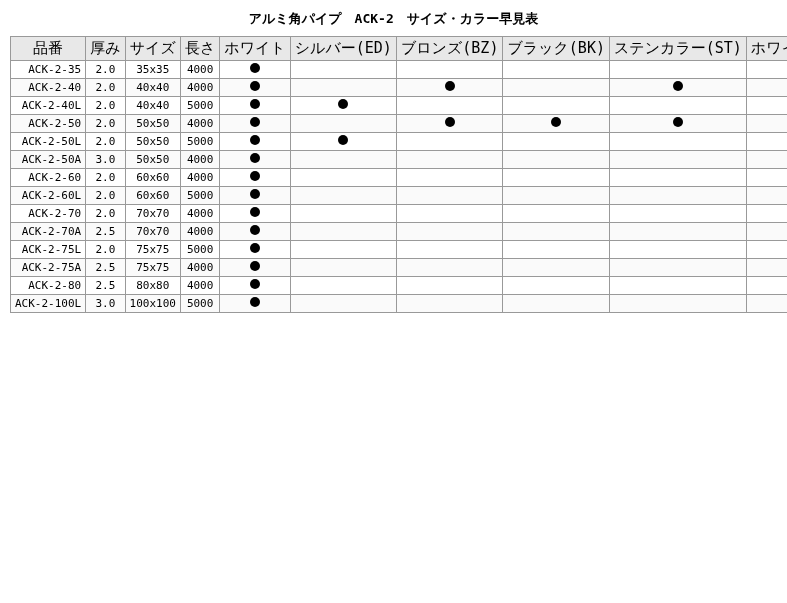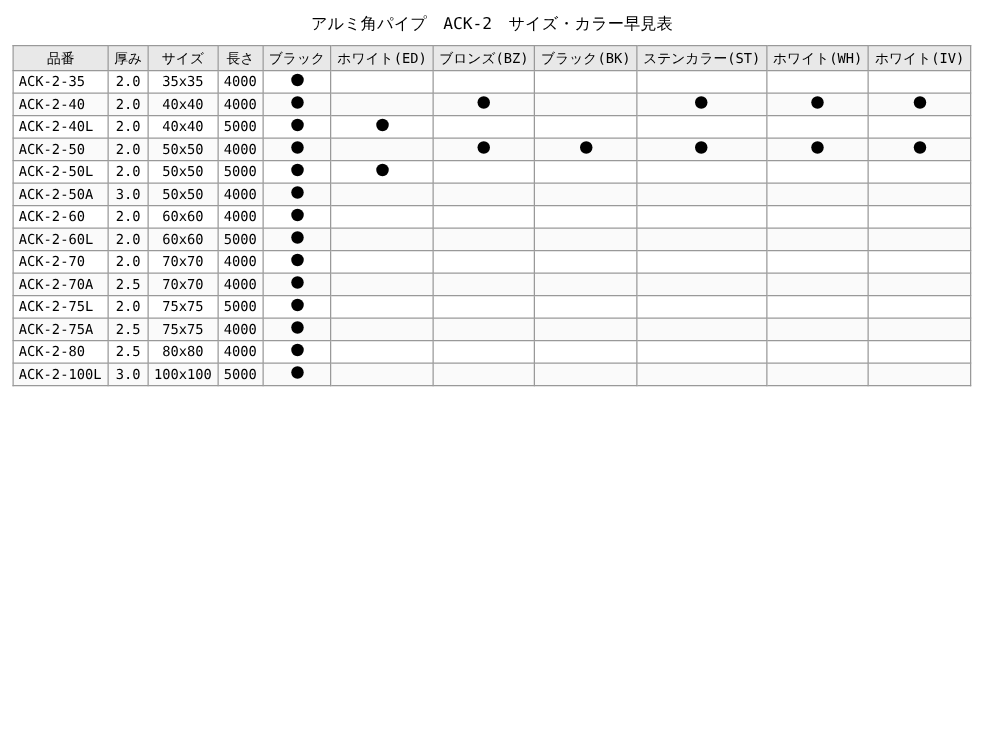--- a/index.html
+++ b/index.html
@@ -9,40 +9,40 @@
       background: #fff;
       color: #000;
       width: 787px;
       min-height: 603px;
       padding: 10px;
     }
     .page-title {
       text-align: center;
       font-size: 13px;
       margin-bottom: 8px;
-      font-weight: normal;
+      font-weight: bold;
     }
     table {
       border-collapse: collapse;
       width: 100%;
       font-size: 11px;
     }
     th, td {
       border: 1px solid #999;
       padding: 2px 4px;
       text-align: center;
       white-space: nowrap;
     }
     th {
       background: #e8e8e8;
       font-weight: normal;
-      font-size: 11px;
+      font-size: 15px;
     }
     td:first-child {
-      text-align: left;
+      text-align: right;
     }
     .dot {
       display: inline-block;
       width: 10px;
       height: 10px;
       background: #000;
       border-radius: 50%;
     }
     tr:nth-child(even) td {
       background: #fafafa;
@@ -56,22 +56,22 @@
 
 <div class="page-title">アルミ角パイプ　ACK-2　サイズ・カラー早見表</div>
 
 <table>
   <thead>
     <tr>
       <th>品番</th>
       <th>厚み</th>
       <th>サイズ</th>
       <th>長さ</th>
-      <th>ブラック</th>
-      <th>ホワイト(ED)</th>
+      <th>ホワイト</th>
+      <th>シルバー(ED)</th>
       <th>ブロンズ(BZ)</th>
       <th>ブラック(BK)</th>
       <th>ステンカラー(ST)</th>
       <th>ホワイト(WH)</th>
       <th>ホワイト(IV)</th>
     </tr>
   </thead>
   <tbody id="table-body">
   <tr>
         <td>ACK-2-35</td>

